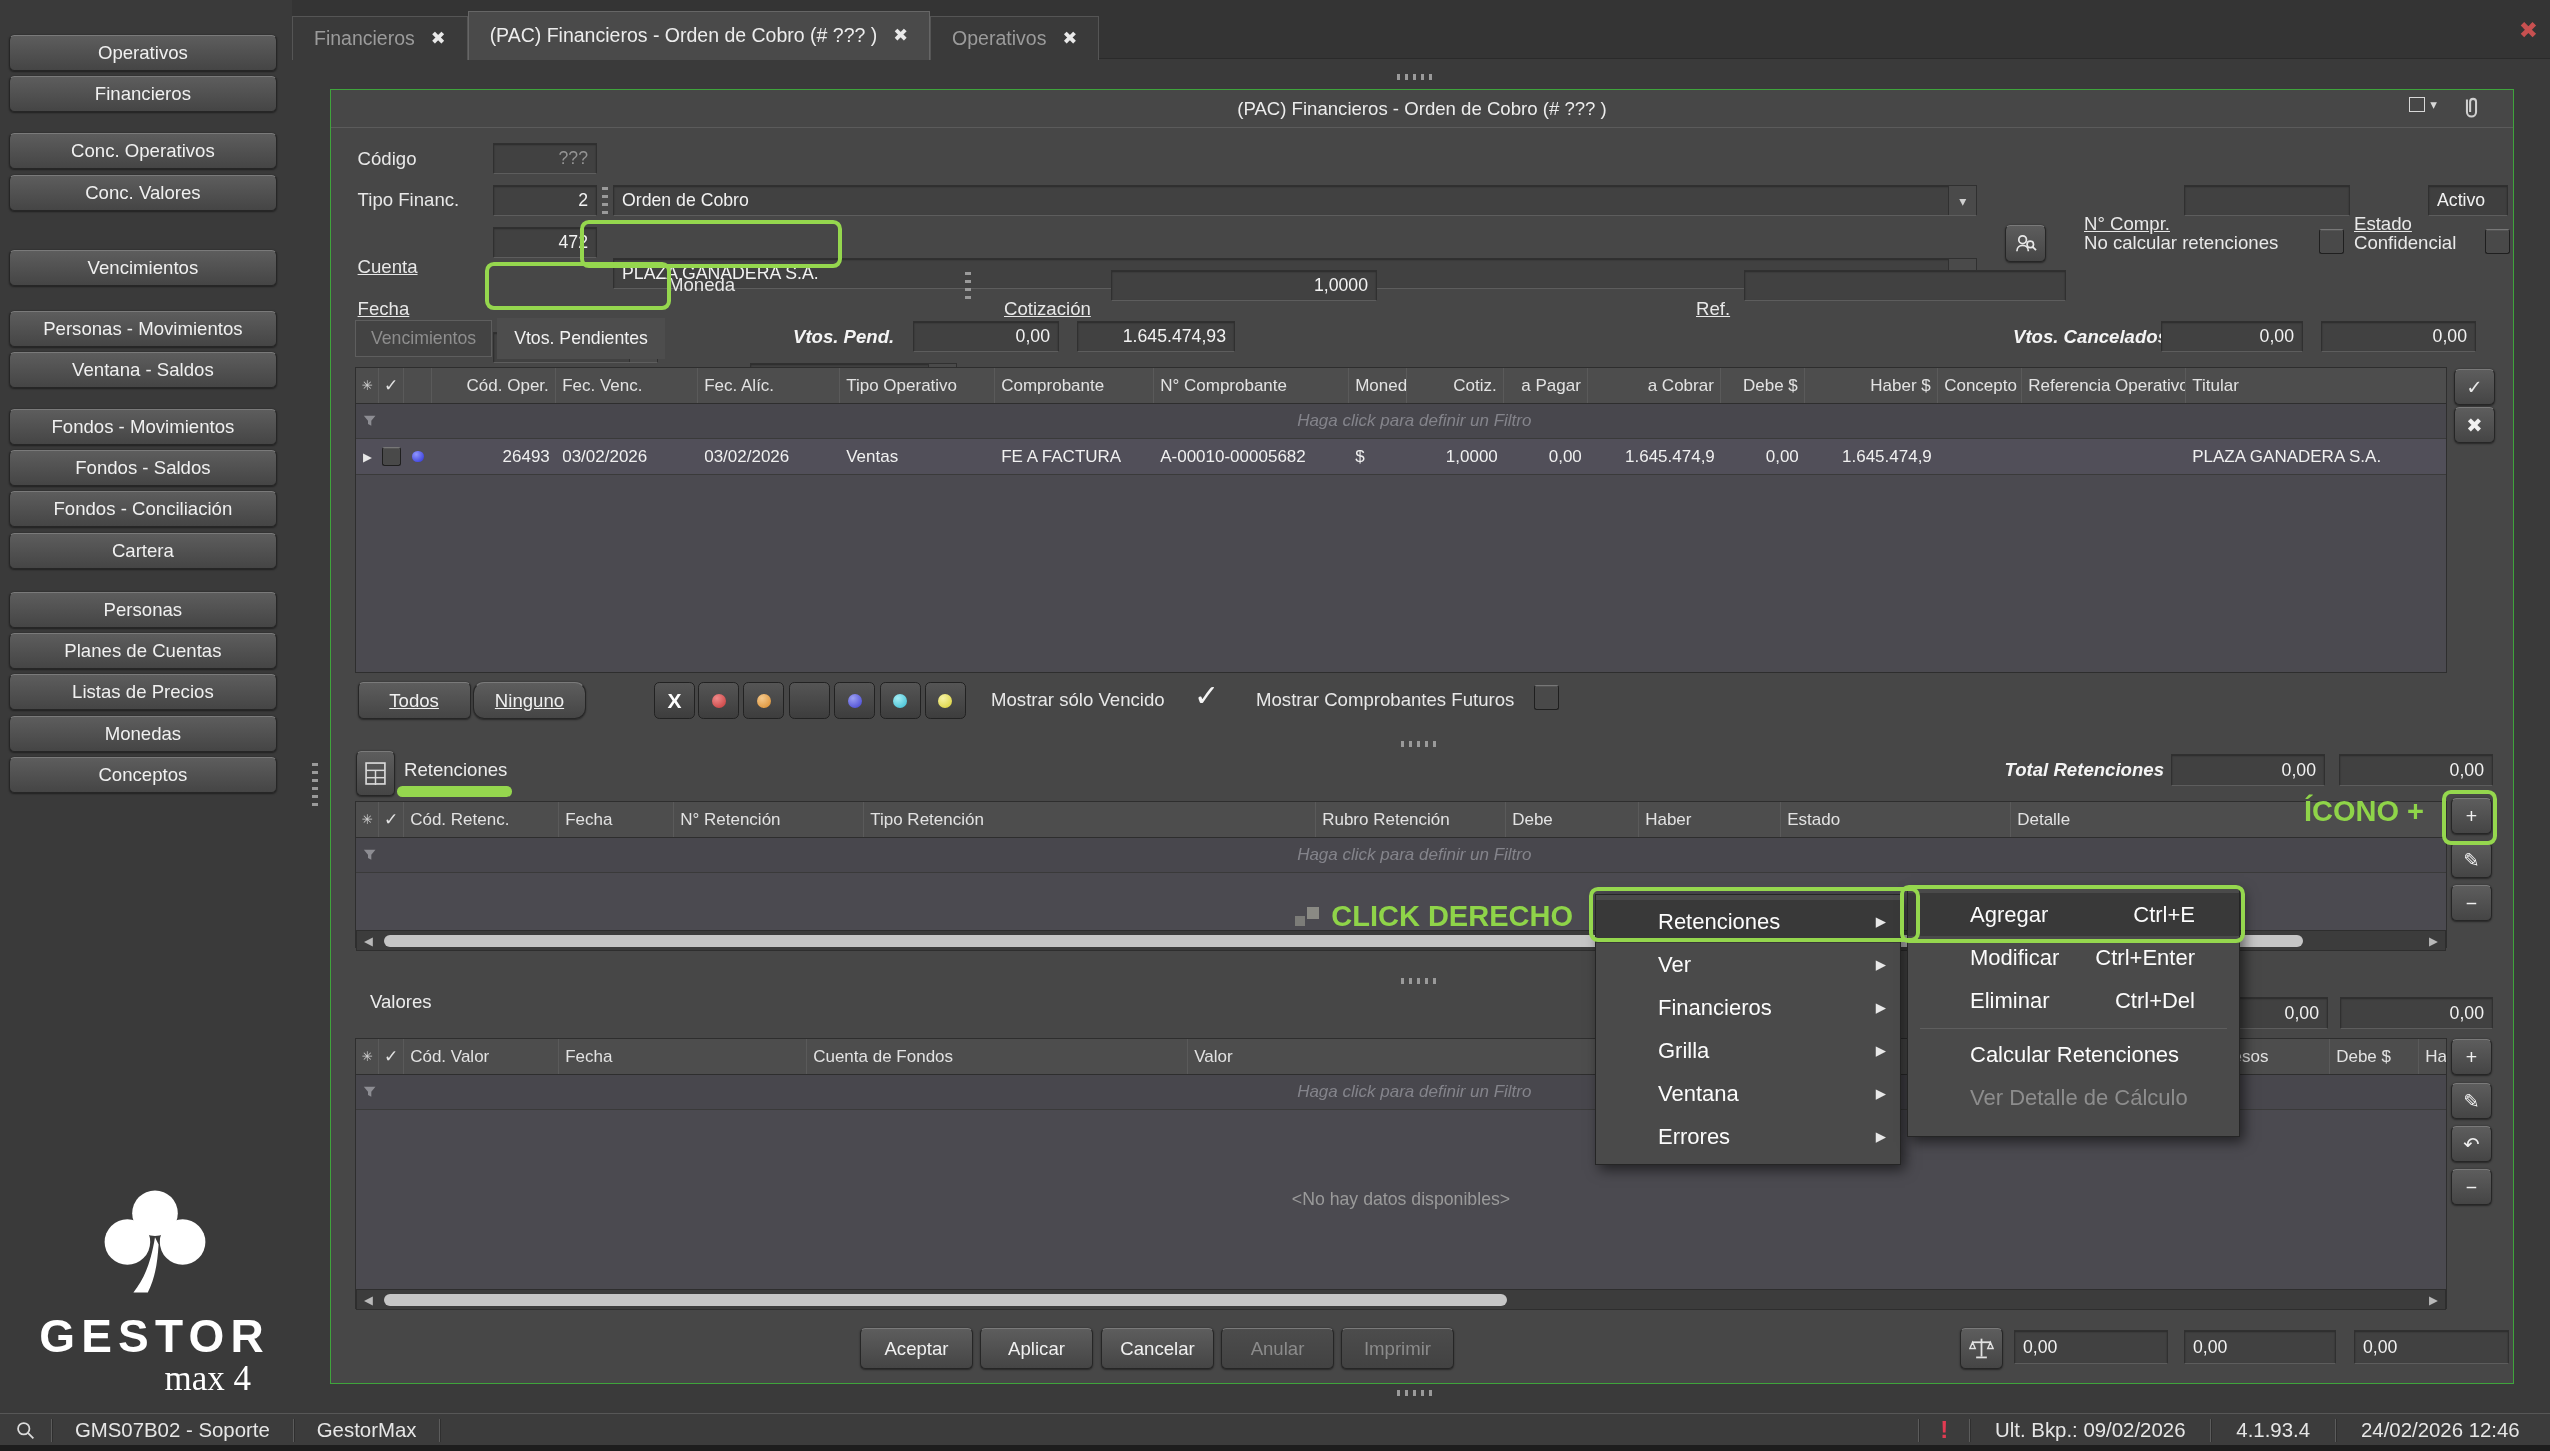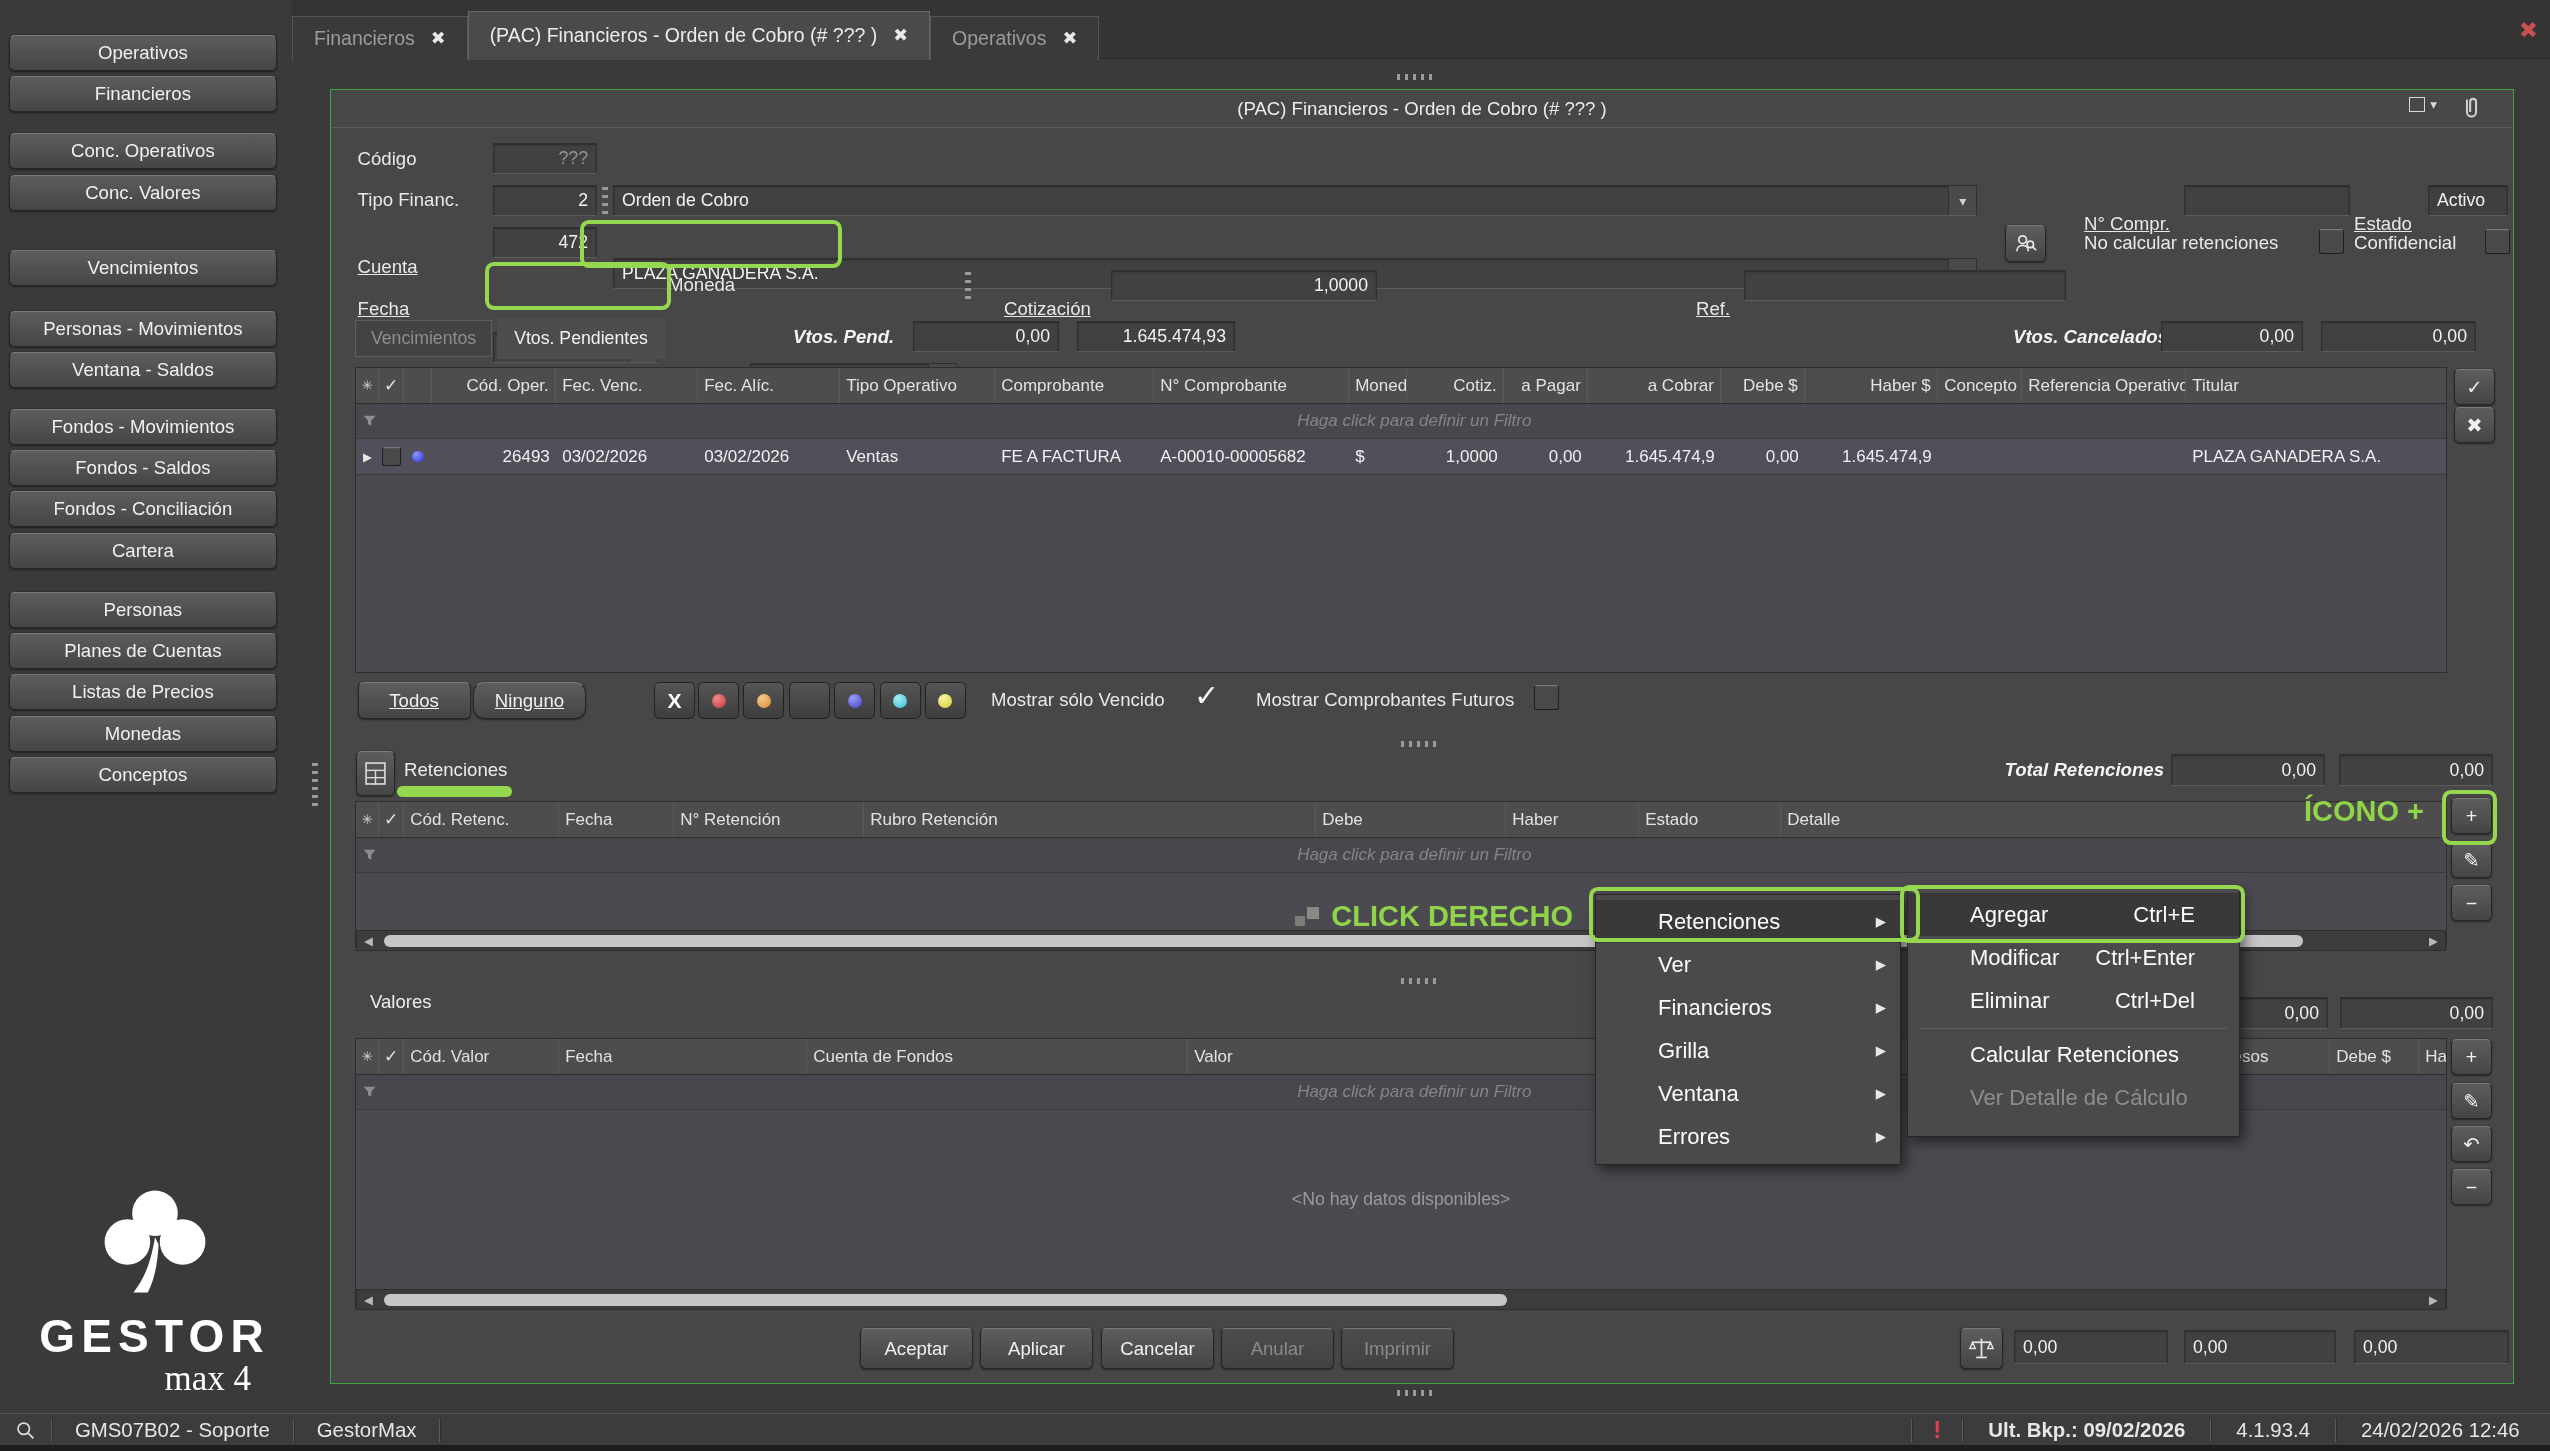--- a/index.html
+++ b/index.html
@@ -334,20 +334,21 @@
     <div class="abs inp num" style="left:1840px;top:664px;width:154px;height:32px;">0,00</div>
     <div class="abs inp num" style="left:2008px;top:664px;width:154px;height:32px;">0,00</div>
 
     <div class="abs gridwrap" style="left:24px;top:711px;width:2092px;height:147px;">
       <div class="grow g2 hrow">
         <div class="hc c" style="font-size:13.3px;color:#cfcfcf;">✳</div>
         <div class="hc c">✓</div>
         <div class="hc">Cód. Retenc.</div>
         <div class="hc">Fecha</div>
         <div class="hc">N° Retención</div>
+        <div class="hc">Tipo Retención</div>
         <div class="hc">Rubro Retención</div>
         <div class="hc">Debe</div>
         <div class="hc">Haber</div>
         <div class="hc">Estado</div>
         <div class="hc" style="border-right:none;">Detalle</div>
       </div>
       <div class="frow">
         <span style="width:26.6px;display:flex;justify-content:center;">
           <svg width="13.3" height="13.3" viewBox="0 0 16 16">
               <path d="M1 2 h14 L10 8 v6 l-4 -2 V8 Z" fill="#8d8d93"></path>
@@ -519,21 +520,21 @@
         </svg>
     </span>
     <span class="sep"></span>
     <span style="color:#e6e6e6;font-size:20.4px;padding:0 23px;">GMS07B02 - Soporte</span>
     <span class="sep"></span>
     <span style="color:#e6e6e6;font-size:20.4px;padding:0 23px;">GestorMax</span>
     <span class="sep"></span>
     <span style="margin-left:auto;" class="sep"></span>
     <span style="color:#e23b52;font-size:24px;font-weight:bold;padding:0 21px;">!</span>
     <span class="sep"></span>
-    <span style="color:#e6e6e6;font-size:20.4px;padding:0 25px;font-weight:bold;">Ult. Bkp.: 09/02/2026</span>
+    <span style="color:#e6e6e6;font-size:20.4px;padding:0 25px;">Ult. Bkp.: 09/02/2026</span>
     <span class="sep"></span>
     <span style="color:#e6e6e6;font-size:20.4px;padding:0 25px;">4.1.93.4</span>
     <span class="sep"></span>
     <span style="color:#e6e6e6;font-size:20.4px;padding:0 25px 0 25px;margin-right:5.3px;">24/02/2026 12:46</span>
   </div>
   <div class="abs" style="left:0;top:1445px;width:2550px;height:6.2px;background:#1d1d1d;"></div>
 
 </div>
 
 

